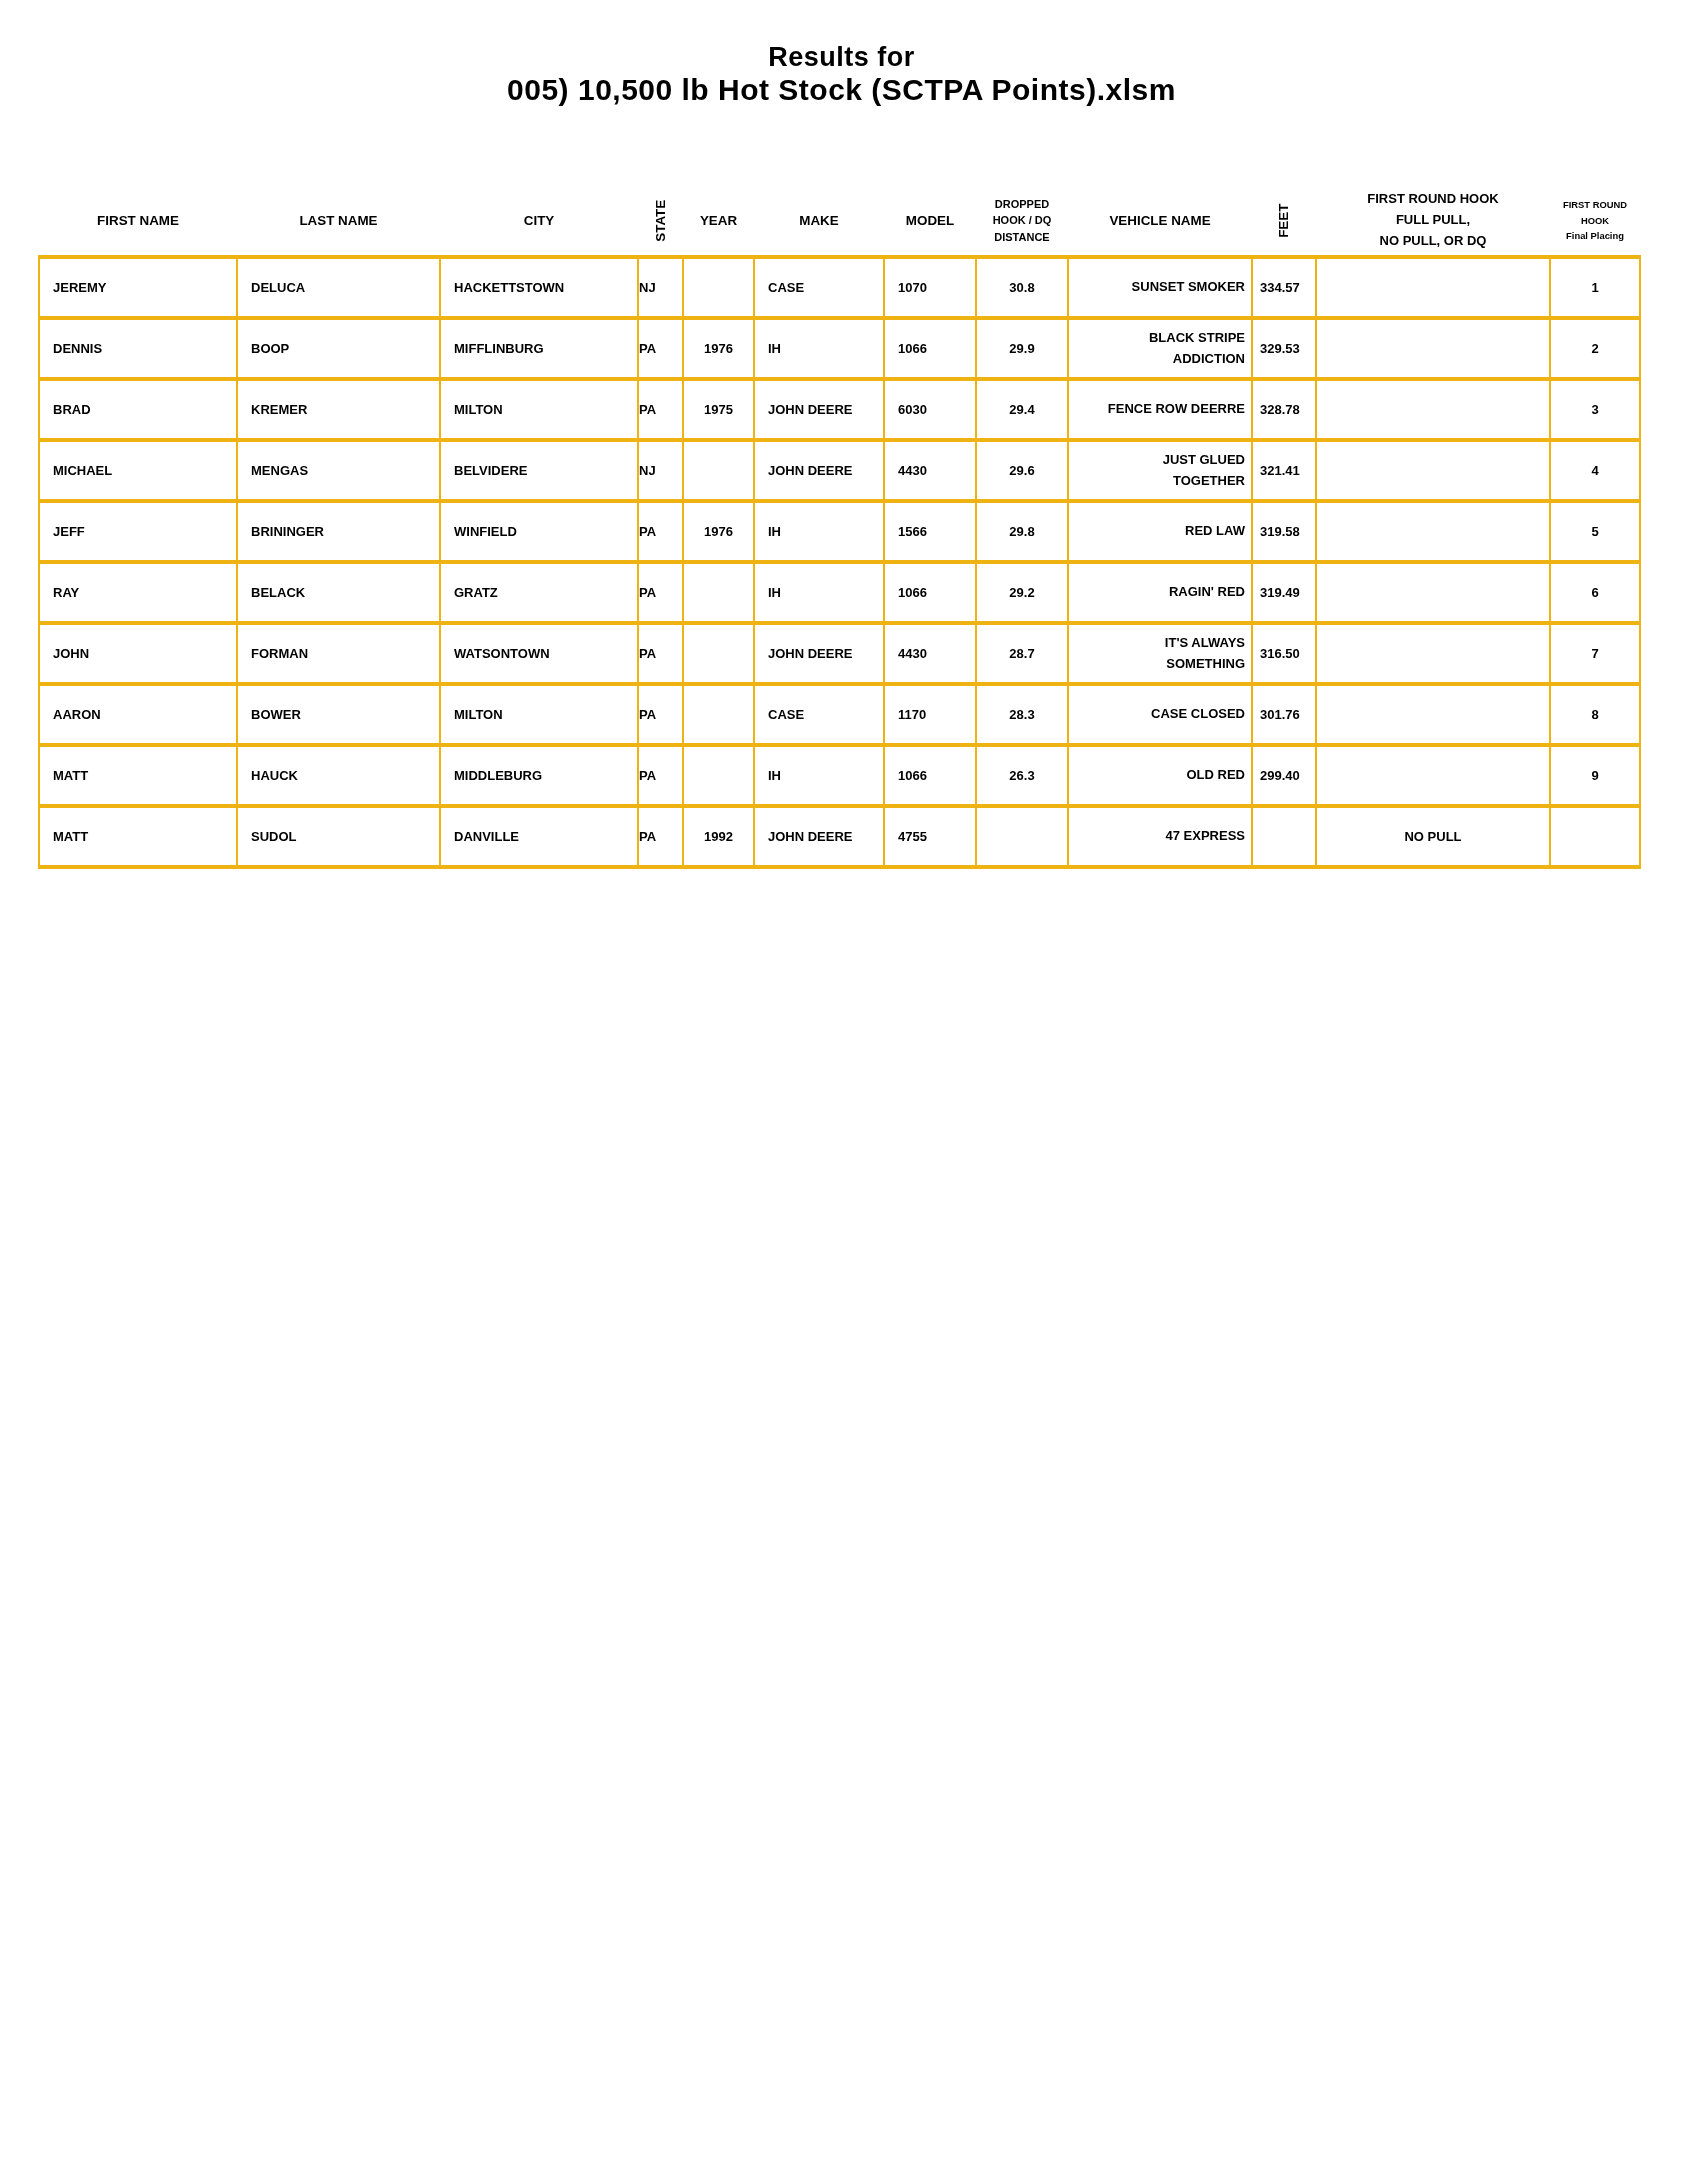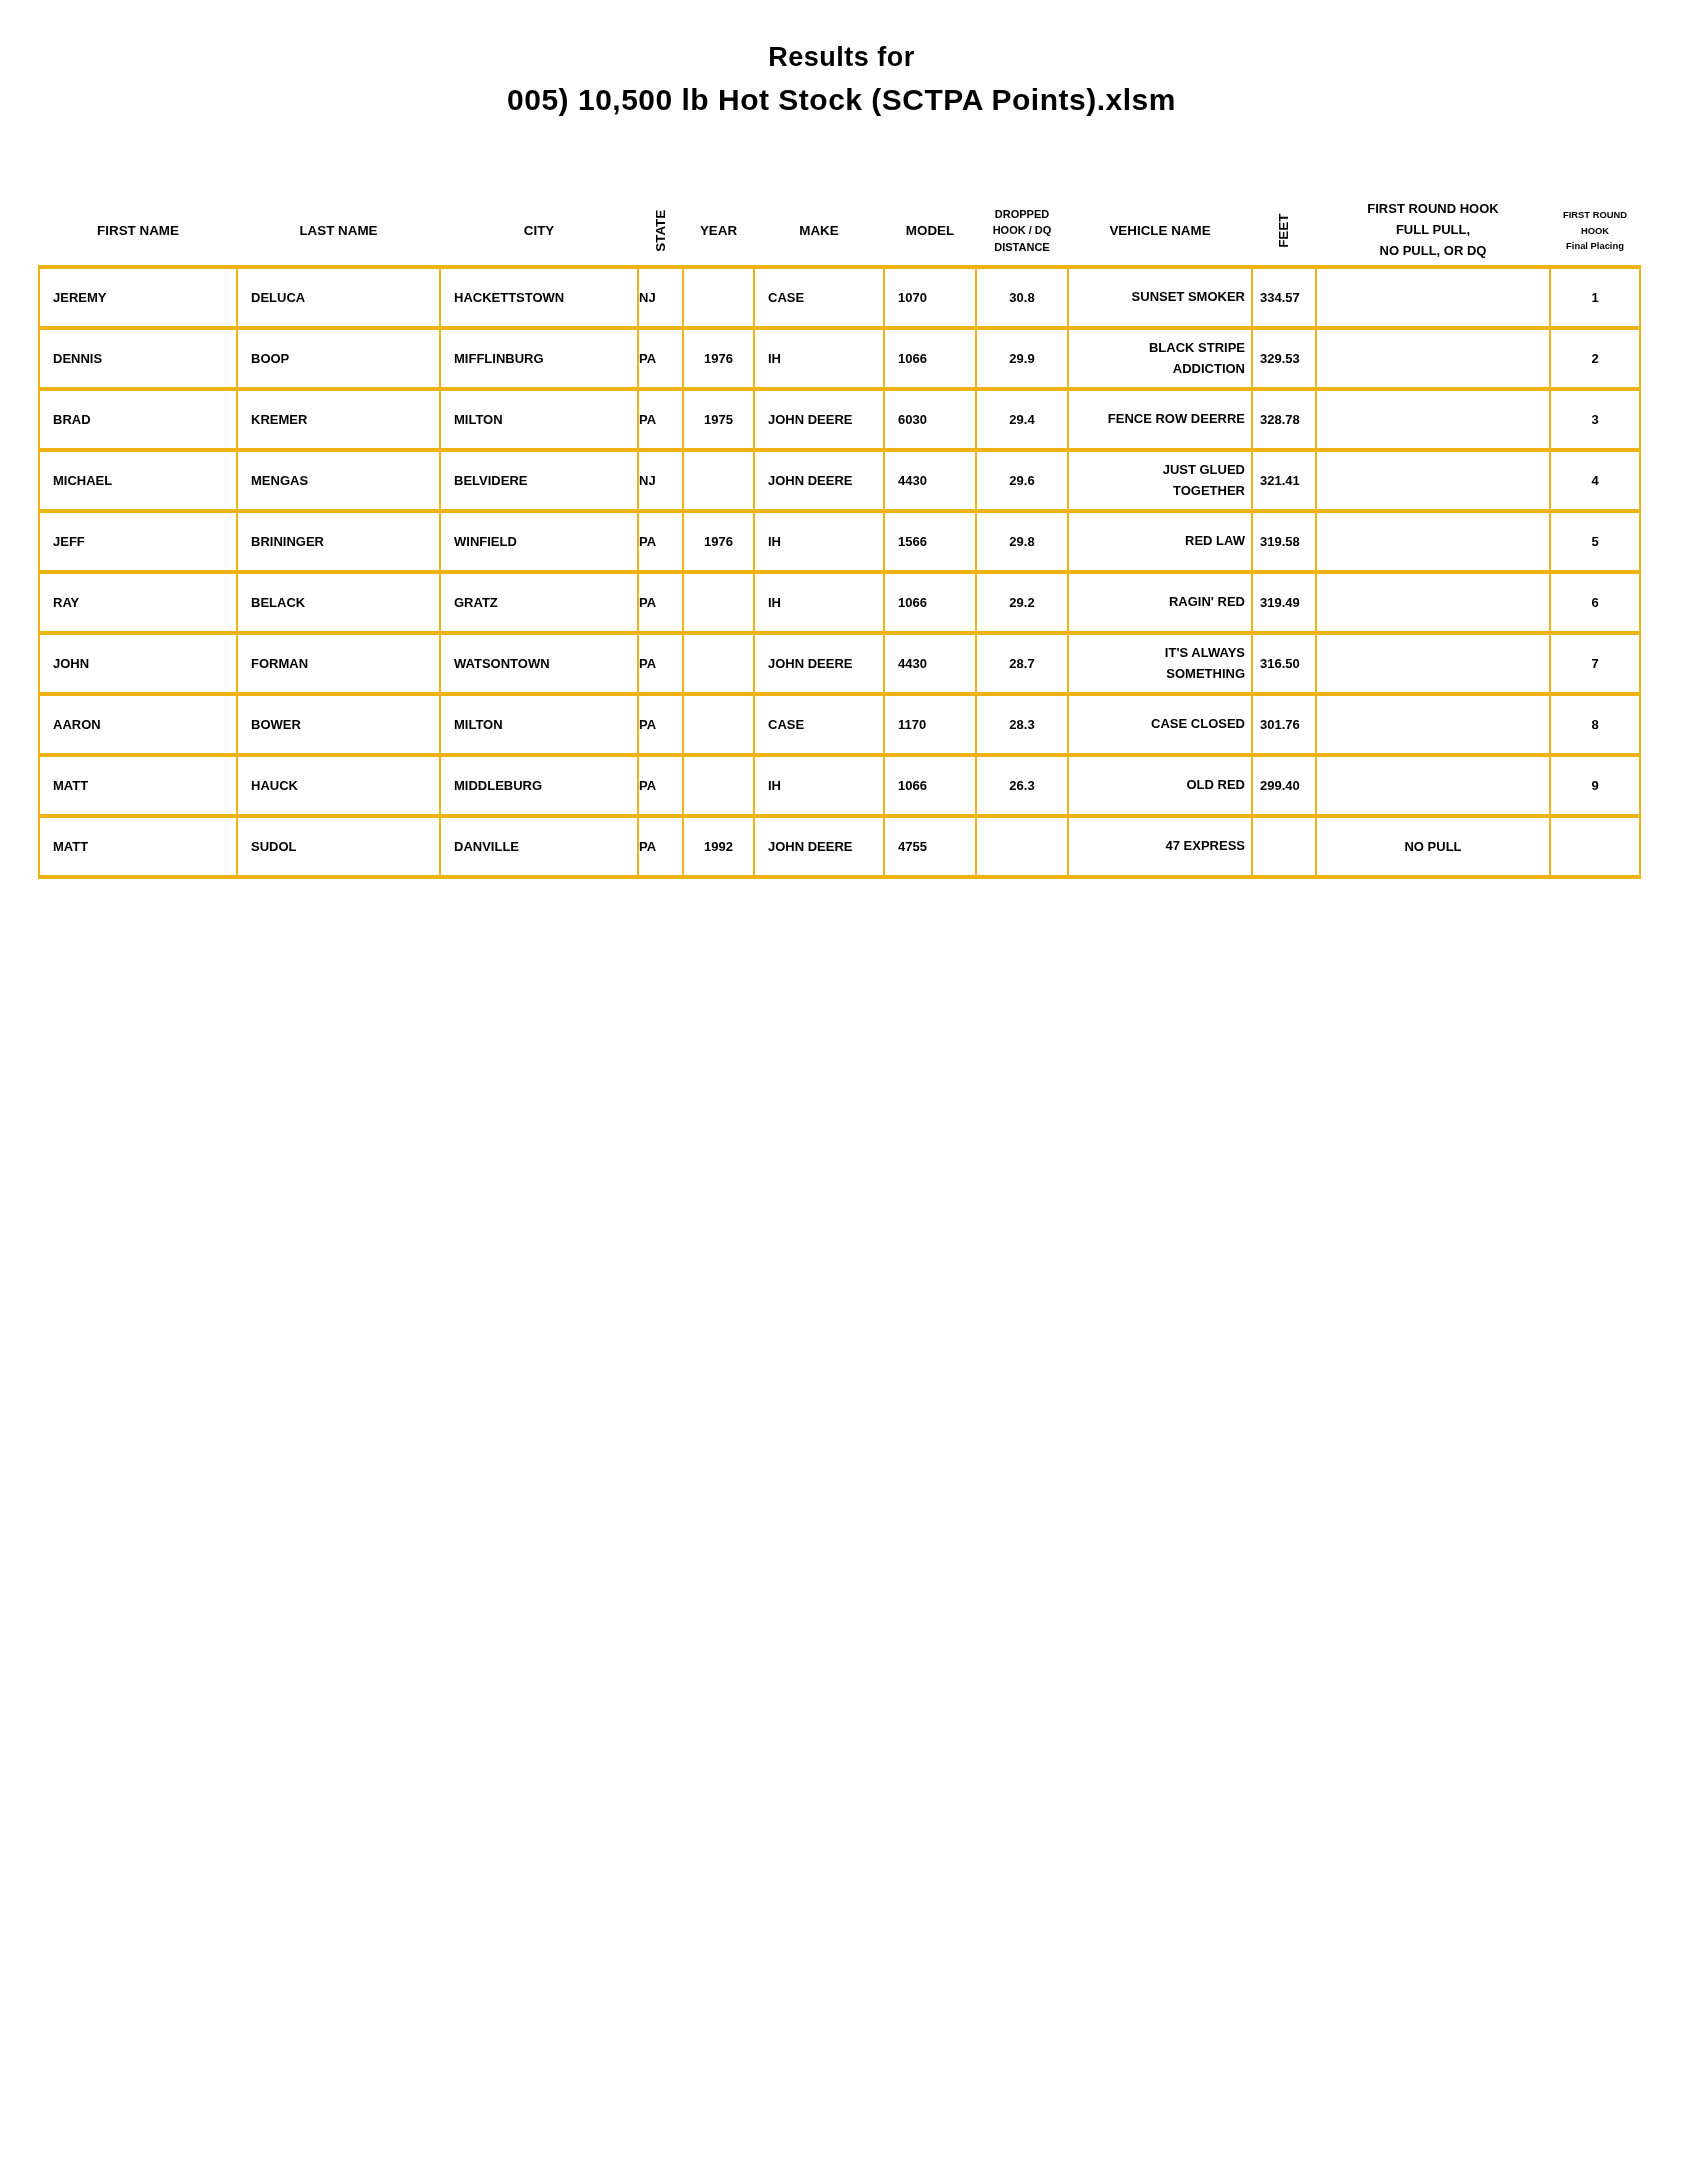--- a/index.html
+++ b/index.html
@@ -7,21 +7,21 @@
   body { font-family: "Liberation Sans", sans-serif; color: #000; }
   .page {
     position: relative;
     width: 1683px;
     height: 1817px;
     background: #fff;
     overflow: hidden;
   }
   .title-block { text-align: center; padding-top: 42px; }
   .title-line1 { font-size: 27px; font-weight: bold; letter-spacing: 0.5px; }
-  .title-line2 { font-size: 30px; font-weight: bold; margin-top: 10px; letter-spacing: 0.5px; }
+  .title-line2 { font-size: 30px; font-weight: bold; letter-spacing: 0.5px; }
 
   table.results {
     border-collapse: collapse;
     table-layout: fixed;
     margin-left: 38px;
     margin-top: 79px;
     width: 1601px;
   }
   thead th {
     border: none;

